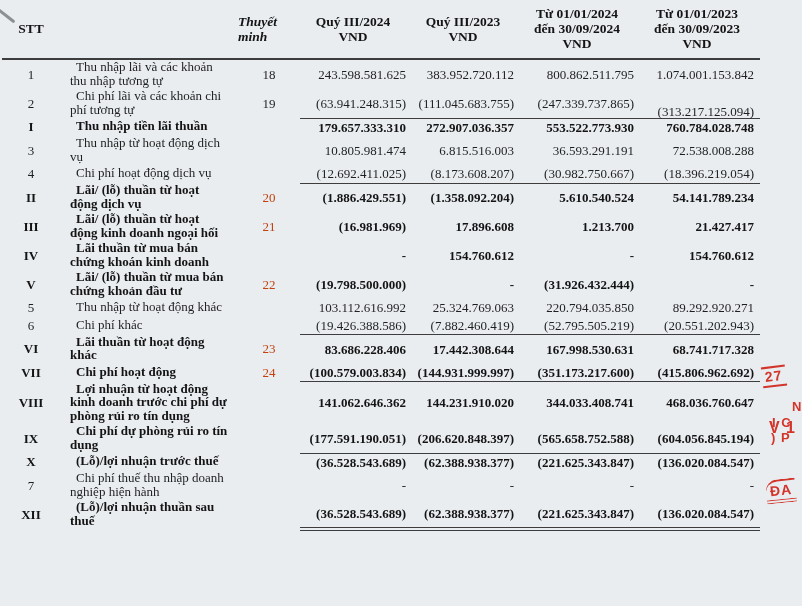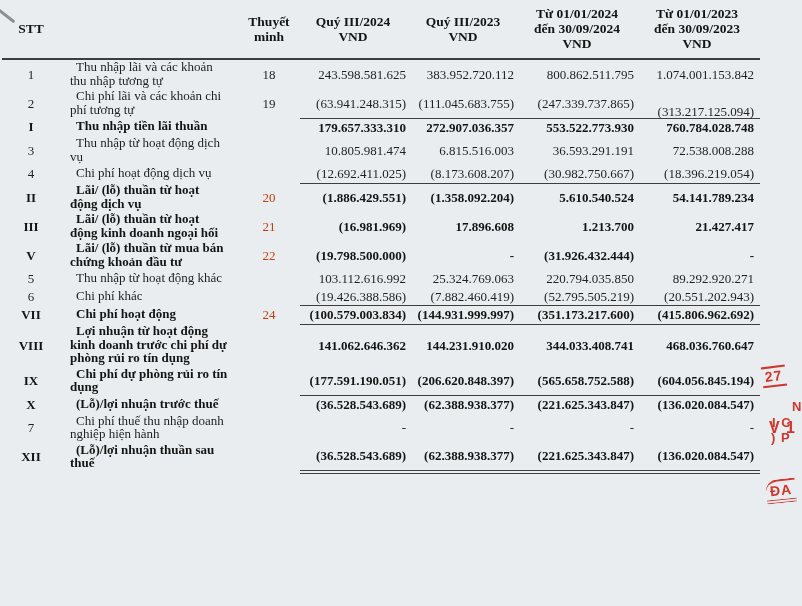--- a/index.html
+++ b/index.html
@@ -24,21 +24,21 @@
     font-weight: bold;
     font-size: 13.5px;
     line-height: 15px;
     height: 59px;
     vertical-align: middle;
     border-bottom: 2px solid #3d3d3d;
     padding: 4px 0 5px 0;
     color: #141414;
   }
   th.h-stt  { text-align: center; }
-  th.h-note { text-align: center; }
+  th.h-note { text-align: left; font-style: italic; }
   th.h-num  { text-align: center; padding-right: 6px; }
 
   td {
     font-size: 13px;
     line-height: 13.5px;
     padding: 2px 0;
     vertical-align: middle;
   }
   td.c-stt  { text-align: center; }
   td.c-label{ padding: 0 8px 2px 10px; text-indent: 6px; }
@@ -183,20 +183,29 @@
         <tr class="bold">
           <td class="c-stt"><span>III</span></td>
           <td class="c-label"><span>Lãi/ (lỗ) thuần từ hoạt động kinh doanh ngoại hối</span></td>
           <td class="c-note"><span>21</span></td>
           <td class="c-num"><span>(16.981.969)</span></td>
           <td class="c-num"><span>17.896.608</span></td>
           <td class="c-num"><span>1.213.700</span></td>
           <td class="c-num"><span>21.427.417</span></td>
         </tr>
         <tr class="bold">
+          <td class="c-stt"><span>IV</span></td>
+          <td class="c-label"><span>Lãi thuần từ mua bán chứng khoán kinh doanh</span></td>
+          <td class="c-note"><span></span></td>
+          <td class="c-num"><span>-</span></td>
+          <td class="c-num"><span>154.760.612</span></td>
+          <td class="c-num"><span>-</span></td>
+          <td class="c-num"><span>154.760.612</span></td>
+        </tr>
+        <tr class="bold">
           <td class="c-stt"><span>V</span></td>
           <td class="c-label"><span>Lãi/ (lỗ) thuần từ mua bán chứng khoản đầu tư</span></td>
           <td class="c-note"><span>22</span></td>
           <td class="c-num"><span>(19.798.500.000)</span></td>
           <td class="c-num"><span>-</span></td>
           <td class="c-num"><span>(31.926.432.444)</span></td>
           <td class="c-num"><span>-</span></td>
         </tr>
         <tr class="">
           <td class="c-stt"><span>5</span></td>
@@ -208,20 +217,29 @@
           <td class="c-num"><span>89.292.920.271</span></td>
         </tr>
         <tr class="rule-single">
           <td class="c-stt"><span>6</span></td>
           <td class="c-label"><span>Chi phí khác</span></td>
           <td class="c-note"><span></span></td>
           <td class="c-num"><span>(19.426.388.586)</span></td>
           <td class="c-num"><span>(7.882.460.419)</span></td>
           <td class="c-num"><span>(52.795.505.219)</span></td>
           <td class="c-num"><span>(20.551.202.943)</span></td>
+        </tr>
+        <tr class="bold">
+          <td class="c-stt"><span>VI</span></td>
+          <td class="c-label"><span>Lãi thuần từ hoạt động khác</span></td>
+          <td class="c-note"><span>23</span></td>
+          <td class="c-num"><span>83.686.228.406</span></td>
+          <td class="c-num"><span>17.442.308.644</span></td>
+          <td class="c-num"><span>167.998.530.631</span></td>
+          <td class="c-num"><span>68.741.717.328</span></td>
         </tr>
         <tr class="bold rule-single">
           <td class="c-stt"><span>VII</span></td>
           <td class="c-label"><span>Chi phí hoạt động</span></td>
           <td class="c-note"><span>24</span></td>
           <td class="c-num"><span>(100.579.003.834)</span></td>
           <td class="c-num"><span>(144.931.999.997)</span></td>
           <td class="c-num"><span>(351.173.217.600)</span></td>
           <td class="c-num"><span>(415.806.962.692)</span></td>
         </tr>

